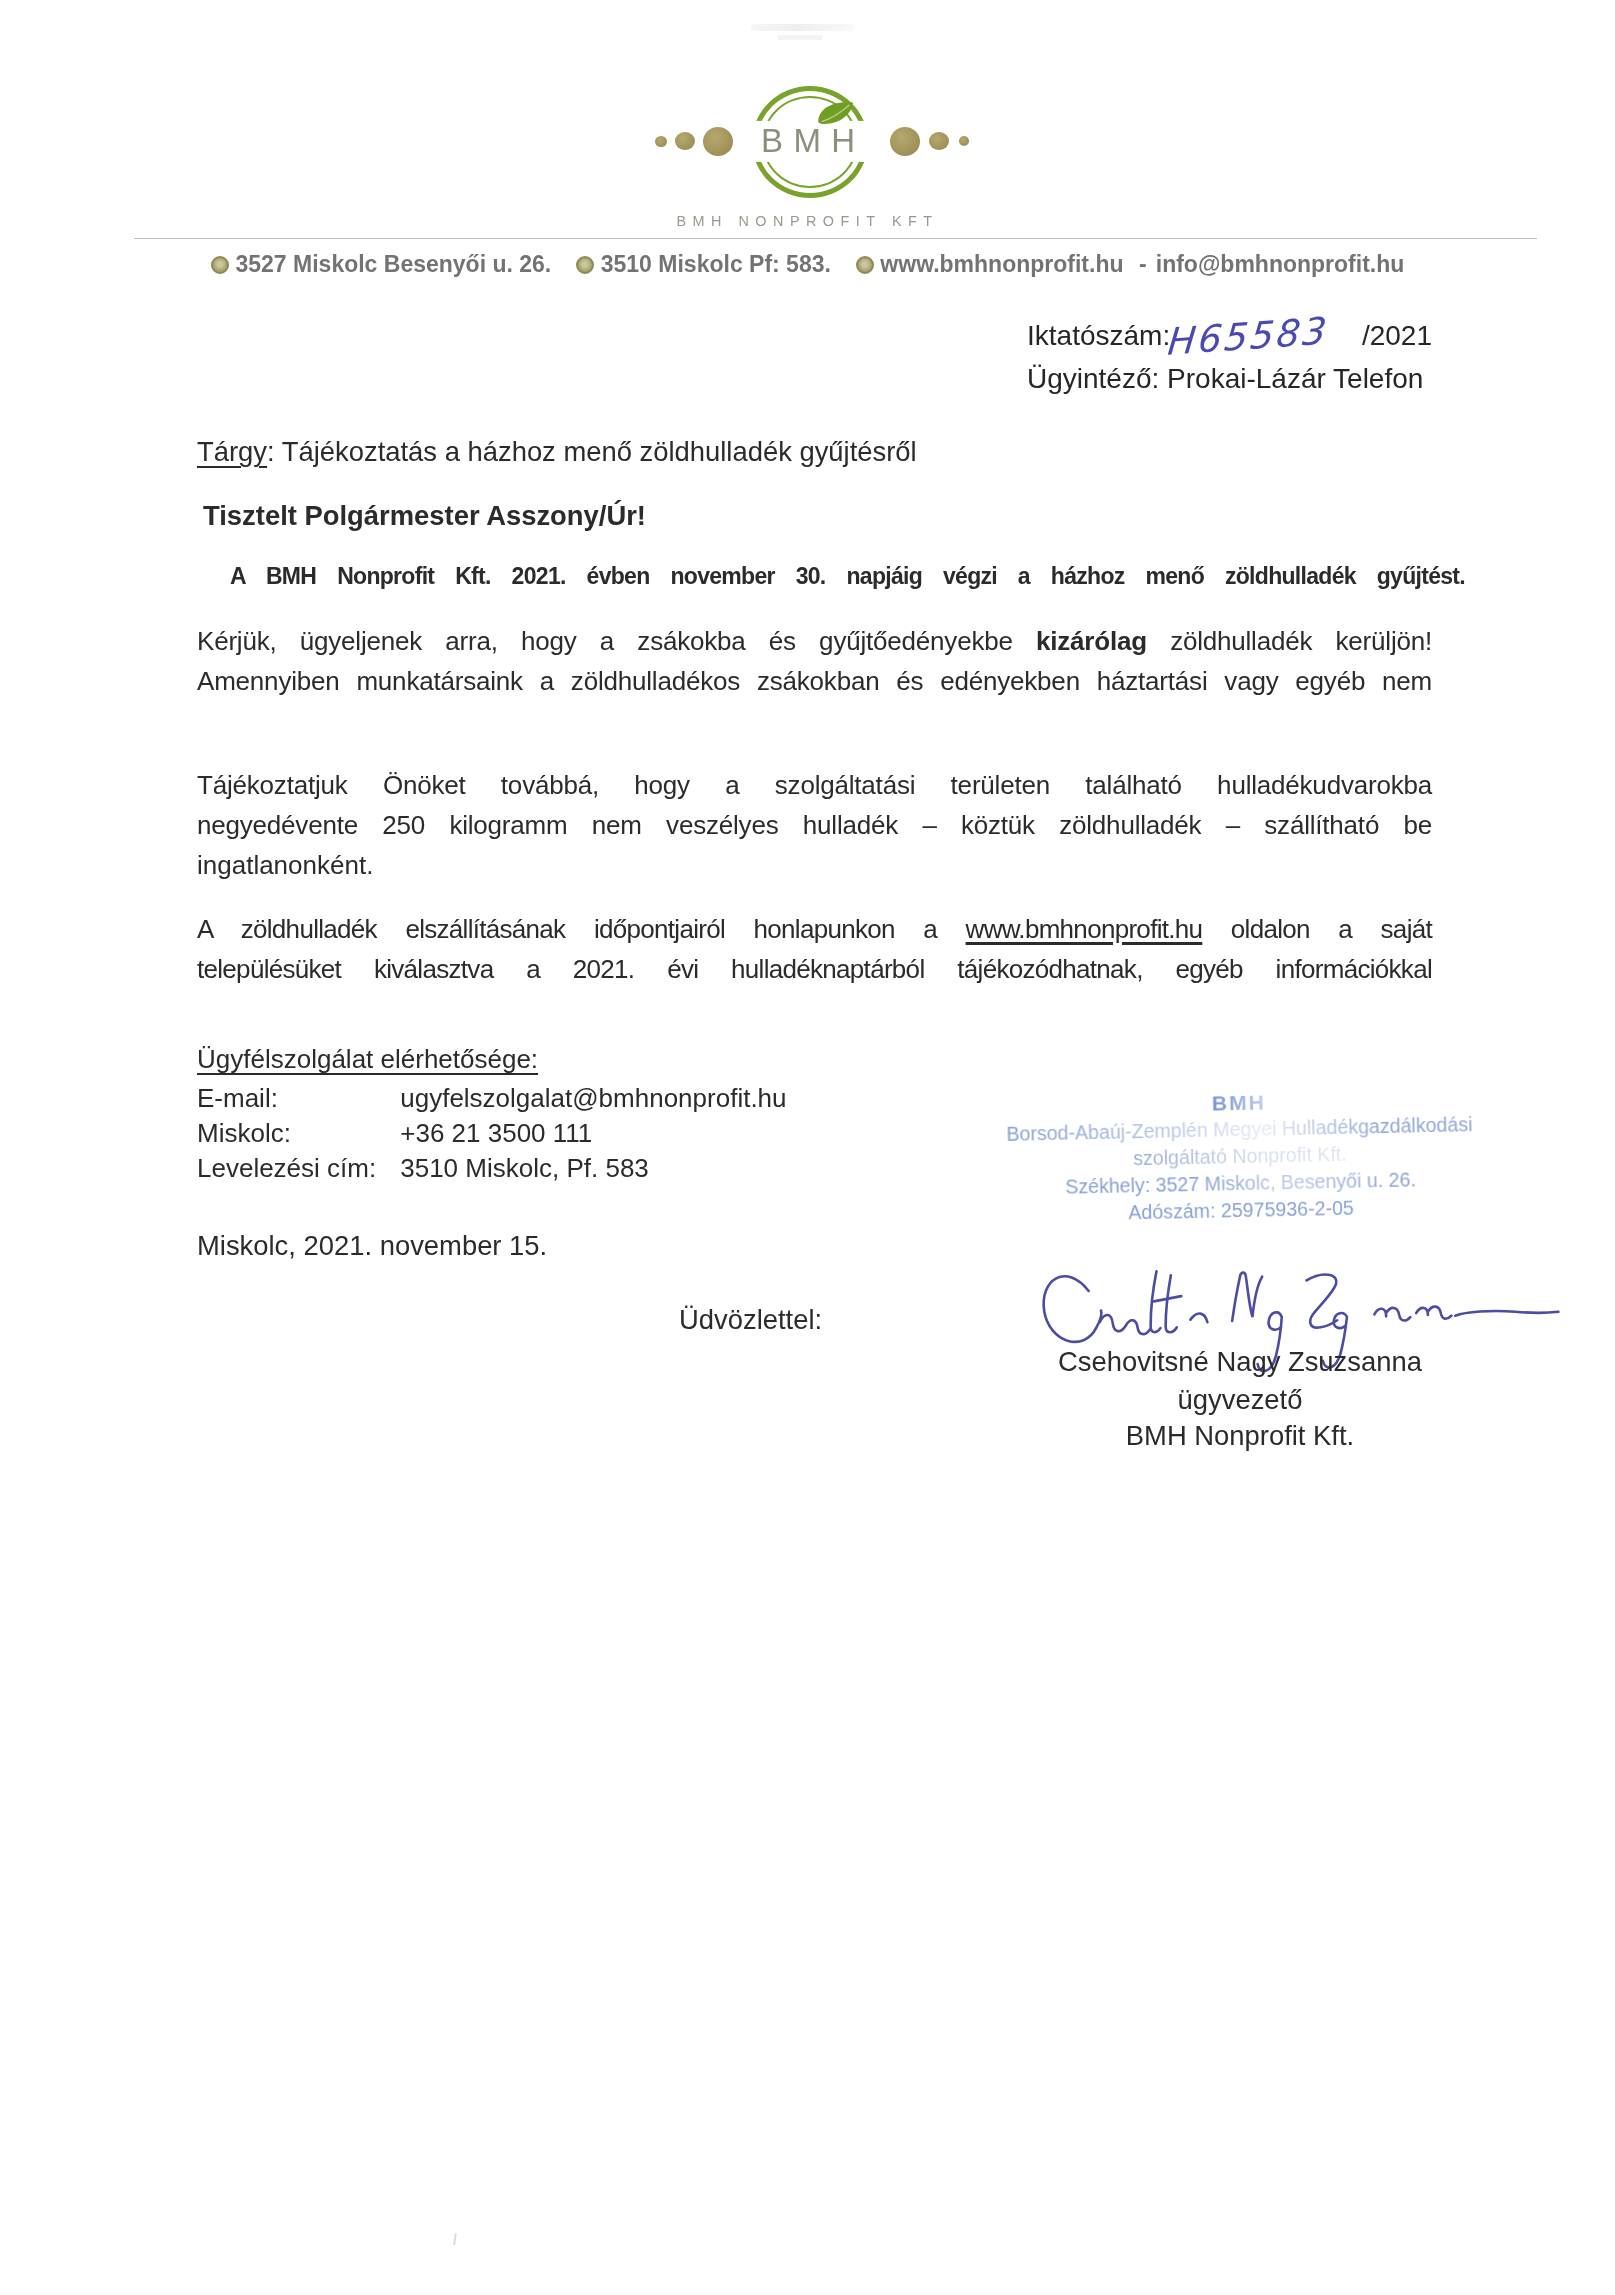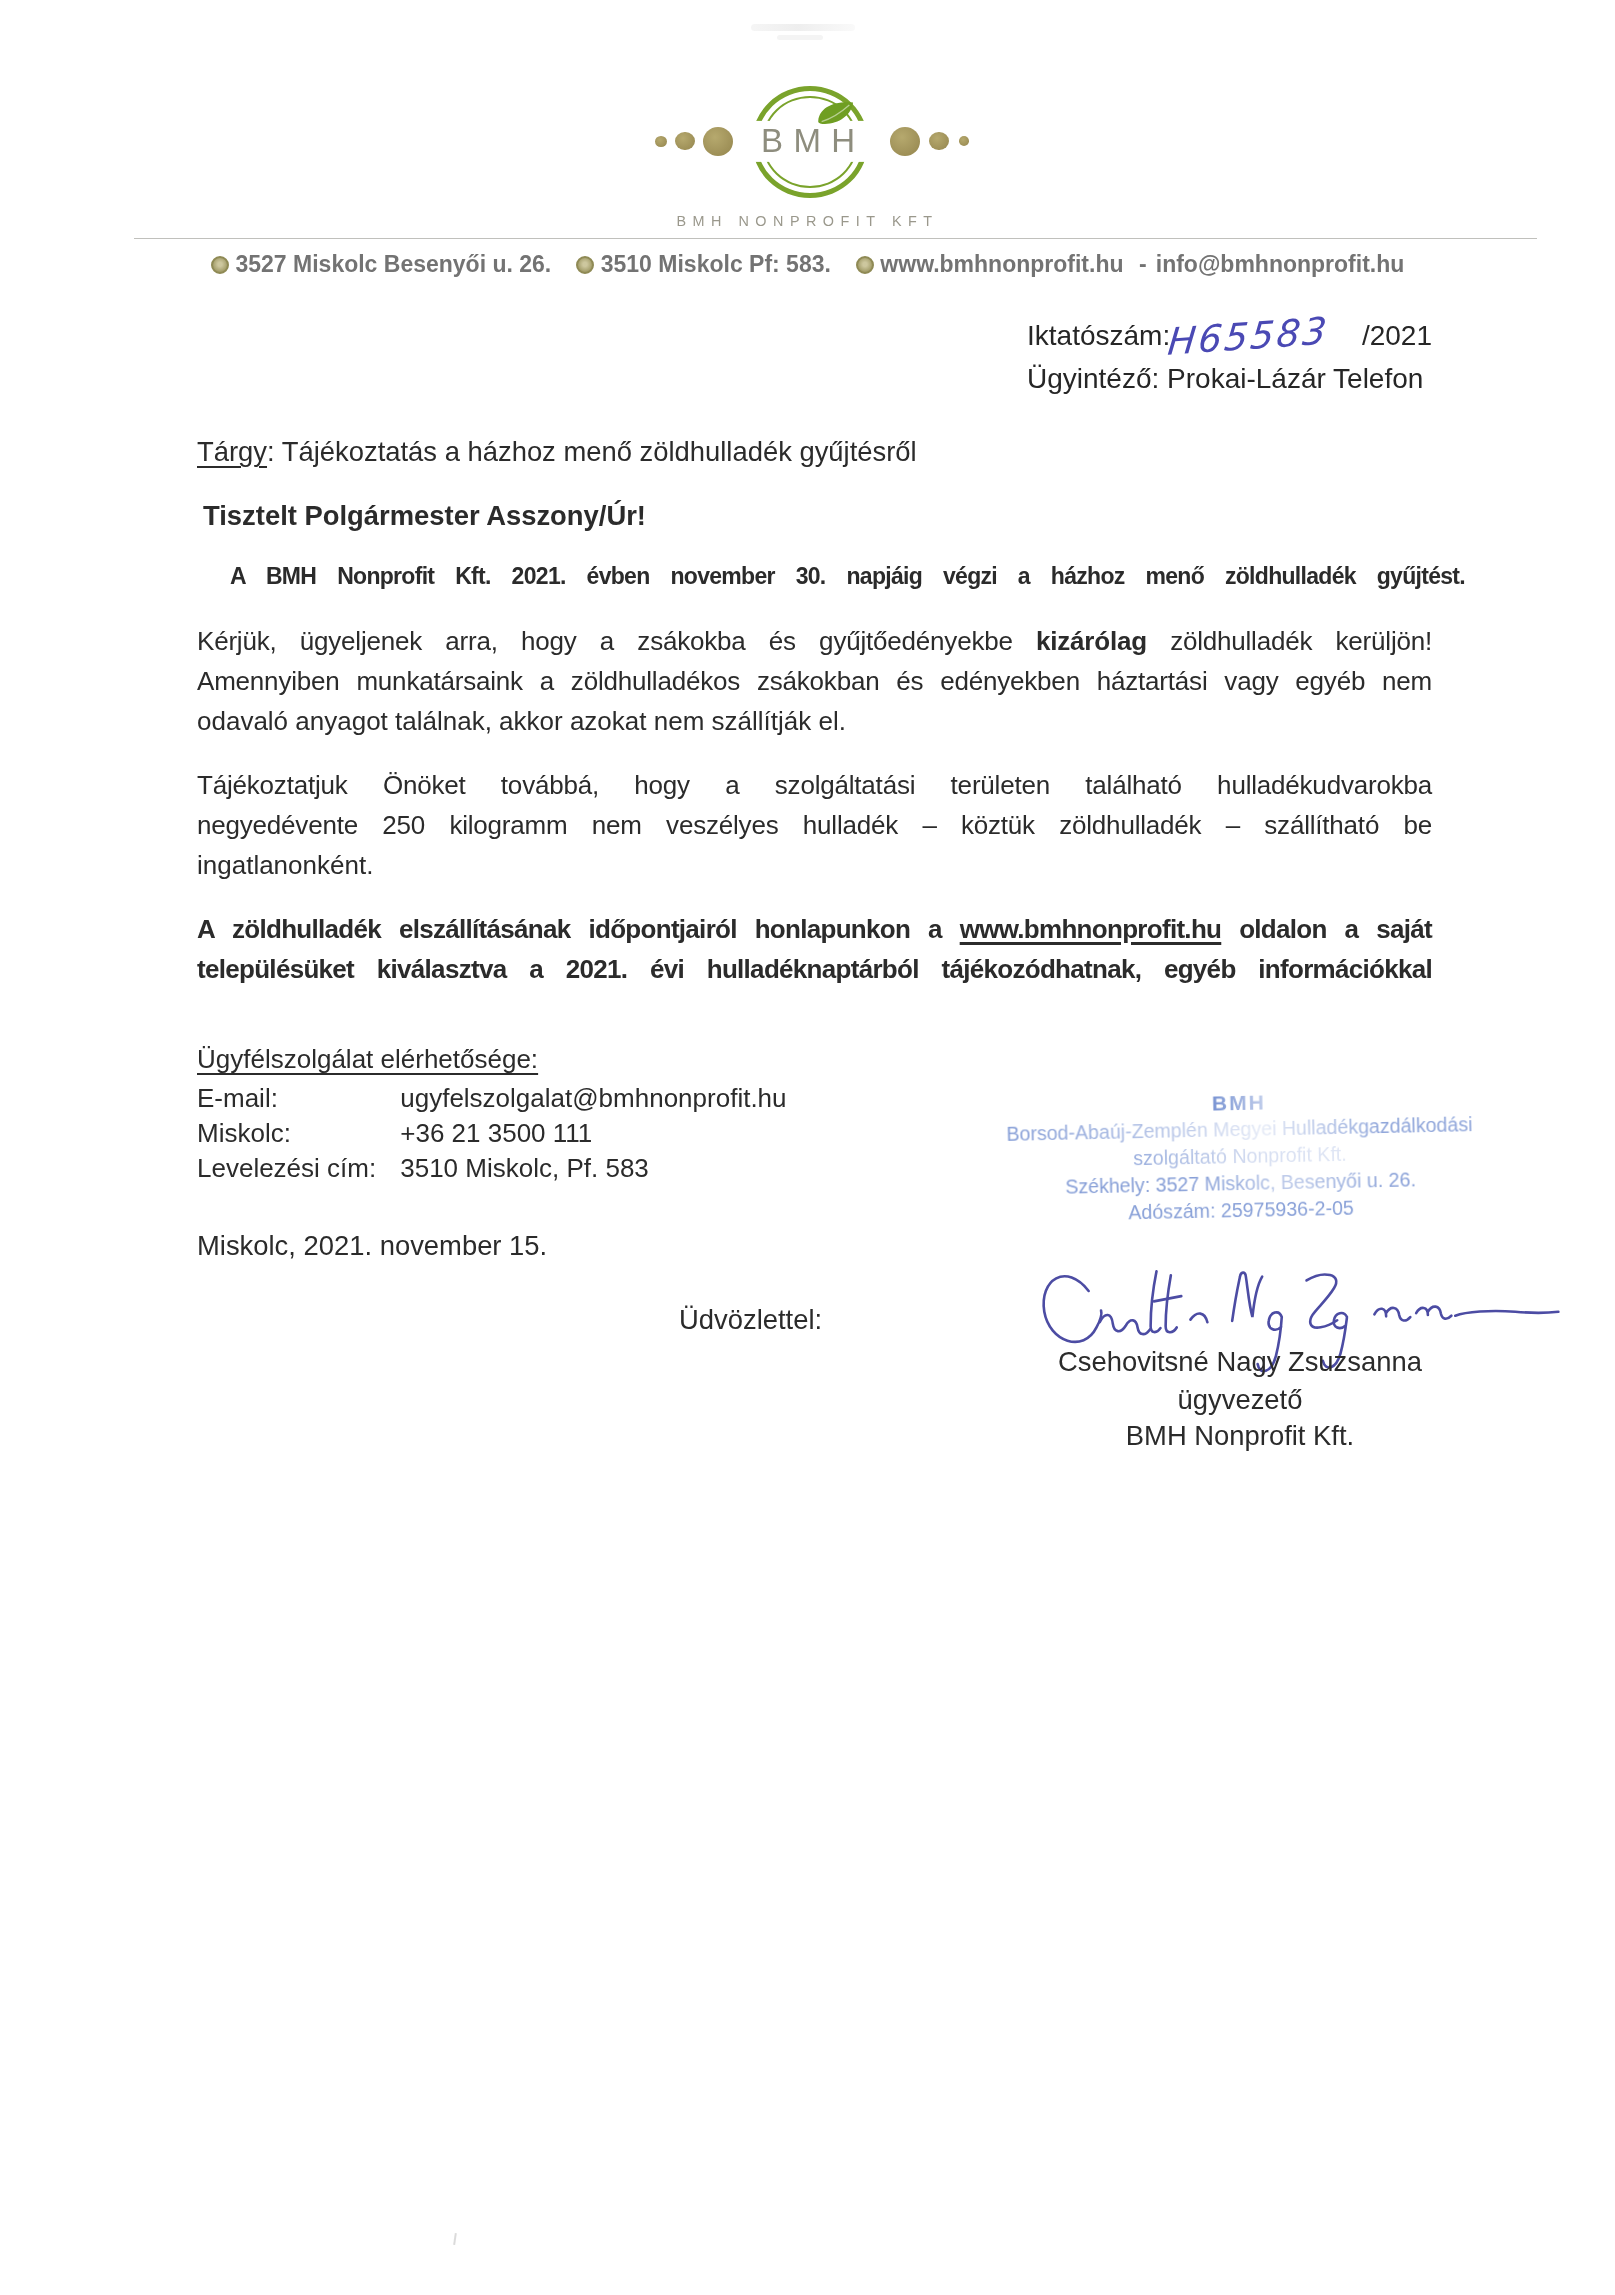--- a/index.html
+++ b/index.html
@@ -52,21 +52,21 @@
 
   
   .subject { position:absolute; left:197px; top:436px; font-size:27.4px; }
   .u-label { text-decoration:underline; text-decoration-thickness:2px; text-underline-offset:4.6px; }
   .salutation { position:absolute; left:203px; top:500px; font-size:27.4px; font-weight:700; }
 
   .p1 { position:absolute; left:197px; top:563px; width:1235px; font-size:23px; font-weight:700;
         letter-spacing:-0.7px; text-align:justify; text-align-last:justify;margin-left:33px; }
 
   .para { position:absolute; left:197px; width:1235px; font-size:26px; line-height:40px; }
-  .para.bold { font-weight:700; }
+  .para.bold { font-weight:400; }
   .jline { text-align:justify; text-align-last:justify; letter-spacing:-0.2px; }
   .para.bold .jline { letter-spacing:-0.7px; }
   .lline { text-align:left; }
   .p2 { top:621px; } .p3 { top:765px; } .p4 { top:909px; }
   .link-u { text-decoration:underline; text-decoration-thickness:2.6px; text-underline-offset:3.9px; }
 
   .cs-heading { position:absolute; left:197px; top:1044px; font-size:26px;
         text-decoration:underline; text-decoration-thickness:2px; text-underline-offset:5.2px; }
   .cs-rows { position:absolute; left:197px; top:1083px; font-size:26px; }
   .cs-row { height:35px; }
@@ -154,21 +154,20 @@
     <span class="u-label">Tárgy</span><span>: Tájékoztatás a házhoz menő zöldhulladék gyűjtésről</span>
   </div>
 
   <div class="salutation">Tisztelt Polgármester Asszony/Úr!</div>
 
   <div class="p1">A BMH Nonprofit Kft. 2021. évben november 30. napjáig végzi a házhoz menő zöldhulladék gyűjtést.</div>
 
   <div class="para p2">
     <div class="jline"><span>Kérjük, ügyeljenek arra, hogy a zsákokba és gyűjtőedényekbe </span><b>kizárólag</b><span> zöldhulladék kerüljön!</span></div>
     <div class="jline">Amennyiben munkatársaink a zöldhulladékos zsákokban és edényekben háztartási vagy egyéb nem</div>
-    <div class="lline">odavaló anyagot találnak, akkor azokat nem szállítják el.</div>
   </div>
 
   <div class="para p3">
     <div class="jline">Tájékoztatjuk Önöket továbbá, hogy a szolgáltatási területen található hulladékudvarokba</div>
     <div class="jline">negyedévente 250 kilogramm nem veszélyes hulladék – köztük zöldhulladék – szállítható be</div>
     <div class="lline">ingatlanonként.</div>
   </div>
 
   <div class="para bold p4">
     <div class="jline"><span>A zöldhulladék elszállításának időpontjairól honlapunkon a </span><span class="link-u">www.bmhnonprofit.hu</span><span> oldalon a saját</span></div>

